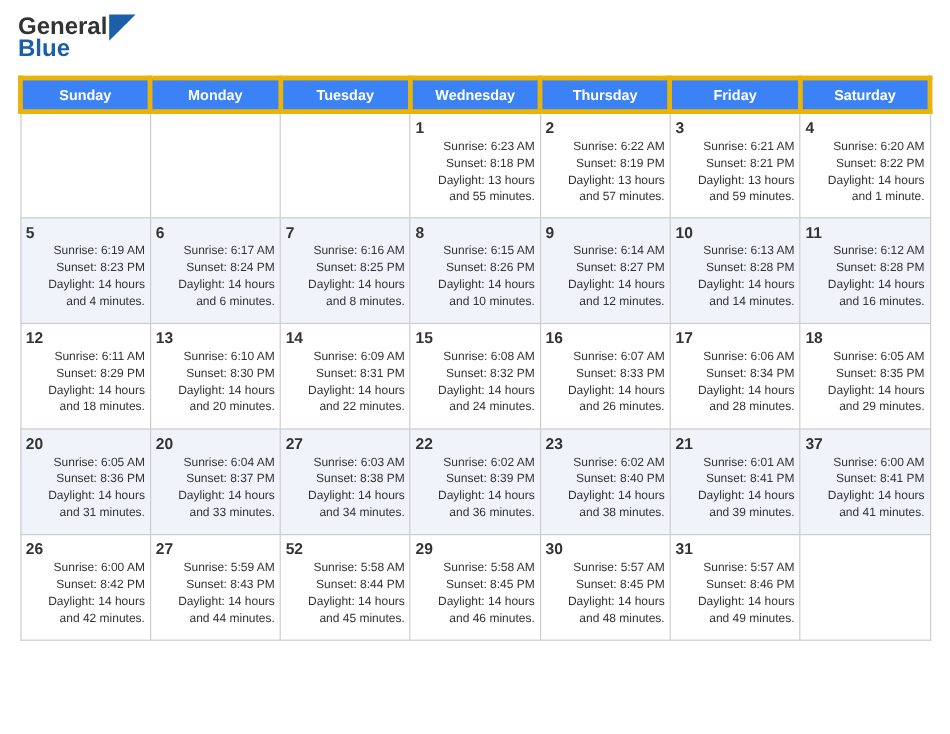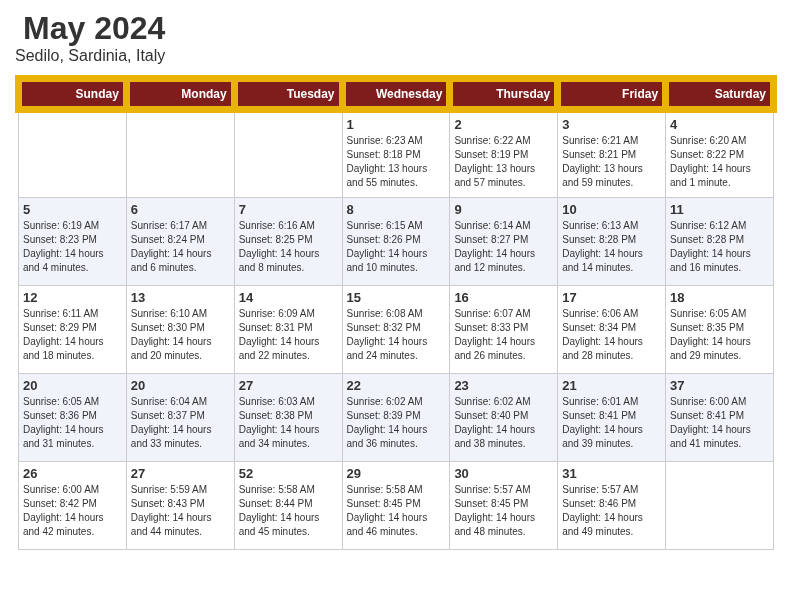--- a/index.html
+++ b/index.html
@@ -36,27 +36,27 @@
     .subtitle {
       font-size: 16px;
       color: #333;
     }
     table {
       width: 100%;
       border-collapse: collapse;
       table-layout: fixed;
     }
     thead th {
-      background-color: #7f1d1d;
+      background-color: #3b82f6;
       color: #fff;
       font-size: 12px;
       font-weight: bold;
       padding: 5px 4px;
-      text-align: right;
-      border: 7px solid #eab308;
+      text-align: center;
+      border: 4px solid #eab308;
     }
     tbody td {
       border: 1px solid #ccc;
       vertical-align: top;
       padding: 4px 4px;
       font-size: 10.5px;
       color: #333;
       height: 88px;
     }
     tbody tr:nth-child(odd) td {
@@ -69,29 +69,33 @@
       font-size: 13px;
       font-weight: bold;
       color: #333;
       display: block;
       margin-bottom: 2px;
     }
     .cell-info {
       font-size: 10px;
       line-height: 1.4;
       color: #333;
+      text-align: right;
     }
   </style>
 </head>
 <body>
 
 <div class="header">
-  <div class="title-block">
-    <div class="month-title">May 2024</div>
-    <div class="subtitle">Sedilo, Sardinia, Italy</div>
+  <div class="logo">
+    <div class="logo-row">
+      <span style="font-size:20px;font-weight:bold;color:#333;">General</span>
+      <div style="width:0;height:0;border-style:solid;border-width:0 0 22px 22px;border-color:transparent transparent transparent #1a5fa8;margin-left:2px;margin-top:2px;"></div>
+    </div>
+    <span style="font-size:20px;font-weight:bold;color:#1a5fa8;margin-top:-4px;">Blue</span>
   </div>
 </div>
 
 <table>
   <thead>
     <tr>
     <th>Sunday</th>
         <th>Monday</th>
         <th>Tuesday</th>
         <th>Wednesday</th>

